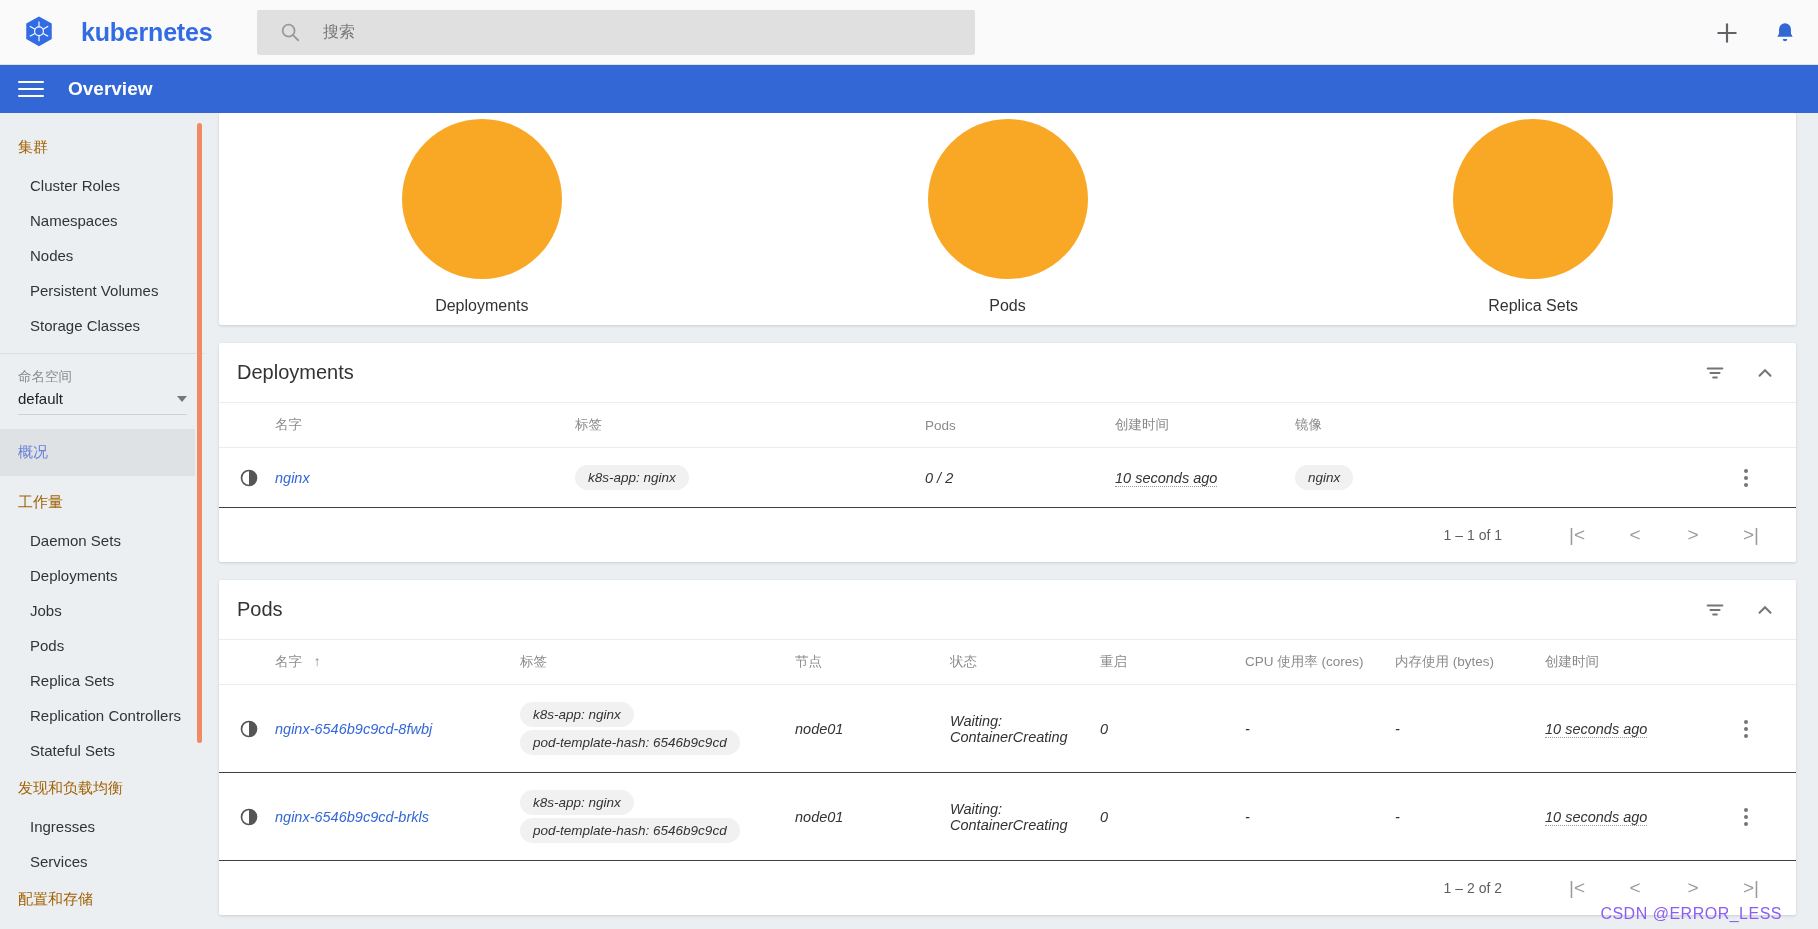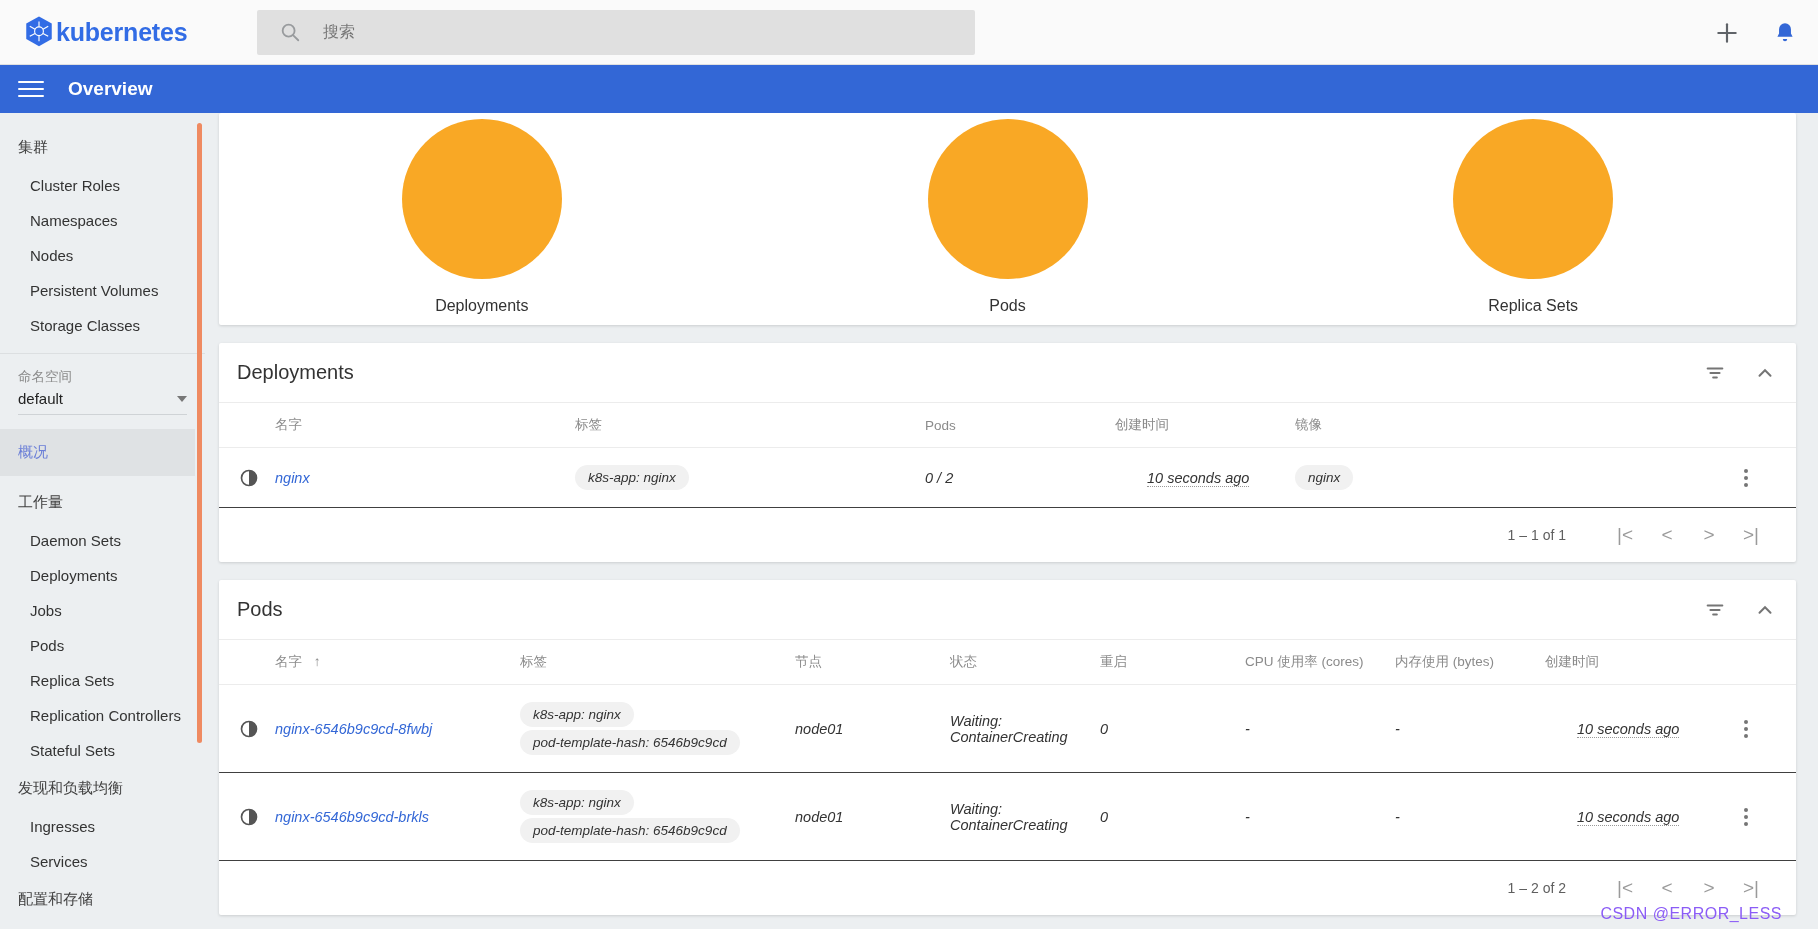--- a/index.html
+++ b/index.html
@@ -16,21 +16,21 @@
     background: #fafafa;
     border-bottom: 1px solid #e0e0e0;
     display: flex;
     align-items: center;
     position: relative;
   }
   #logo-block { display: flex; align-items: center; margin-left: 22px; width: 200px; }
   #logo-mark { width: 34px; height: 34px; flex: 0 0 34px; }
   #logo-text {
     font-size: 25px; font-weight: bold; color: #326ce5;
-    margin-left: 0; letter-spacing: -0.2px; text-align: right;
+    margin-left: 25px; letter-spacing: -0.2px; text-align: right;
   }
   #search-wrap {
     margin-left: 35px;
     background: #e0e0e0;
     height: 45px;
     width: 718px;
     display: flex; align-items: center;
     border-radius: 2px;
   }
   #search-icon { margin-left: 22px; width: 22px; height: 22px; opacity: .55; }
@@ -61,21 +61,21 @@
   
   #sidebar {
     width: 205px; flex: 0 0 205px;
     background: #eceff1;
     overflow: hidden;
     position: relative;
     padding-top: 14px;
   }
   #sb-scroll { position: absolute; right: 3px; top: 10px; width: 5px; height: 620px;
     background: #ef8a61; border-radius: 3px; }
-  .sb-group { font-size: 15px; color: #404040; padding: 11px 0 11px 18px; }
+  .sb-group { font-size: 15px; color: #a16207; padding: 11px 0 11px 18px; }
   .sb-item {
     font-size: 15px; color: #333; padding: 9px 0 9px 30px; cursor: pointer;
   }
   .sb-sep { border-top: 1px solid #dcdfe1; margin: 10px 0 0 0; }
   #ns-label { font-size: 13.5px; color: #8a8a8a; padding: 14px 0 4px 18px; }
   #ns-select {
     margin: 0 18px 0 18px; border-bottom: 1px solid #cfd3d6;
     display: flex; align-items: center; justify-content: space-between;
     padding-bottom: 7px; cursor: pointer;
   }
@@ -125,27 +125,27 @@
     border-bottom: 1px solid #404040; vertical-align: middle; font-style: italic;
   }
   .col-icon { width: 48px; padding-left: 20px !important; }
   .status-dot { width: 20px; height: 20px; display: block; }
   .res-link { color: #3367d6; text-decoration: none; font-size: 14.5px; }
   .chip {
     display: inline-block; background: #f1f1f1; border-radius: 13px;
     padding: 5px 13px; font-size: 13.5px; color: #333; margin: 3px 0;
   }
   .chip-stack .chip { display: block; width: max-content; }
-  .time-link { border-bottom: 1px dotted #999; cursor: help; font-size: 14.5px; margin-left: 32px; }
+  .time-link { border-bottom: 1px dotted #999; cursor: help; font-size: 14.5px; }
   .kebab { width: 4px; color: #757575; cursor: pointer; text-align: center; font-size: 18px; line-height: 4px; }
   .kebab div { margin: 3px 0; }
   .dot3 { width: 4px; height: 4px; border-radius: 50%; background: #757575; }
   .pager {
     height: 54px; display: flex; align-items: center; justify-content: flex-end;
-    padding-right: 24px; gap: 0; font-size: 14px; color: #5f5f5f;
+    padding-right: 24px; gap: 16px; font-size: 14px; color: #5f5f5f;
   }
   .pager-range { margin-right: 38px; }
   .pg-btn {
     width: 42px; text-align: center; color: #9a9a9a; font-size: 19px;
     cursor: pointer; user-select: none;
   }
   #watermark {
     position: absolute; right: 36px; bottom: 6px;
     font-size: 16px; color: #8b5cf6; letter-spacing: .5px;
   }

